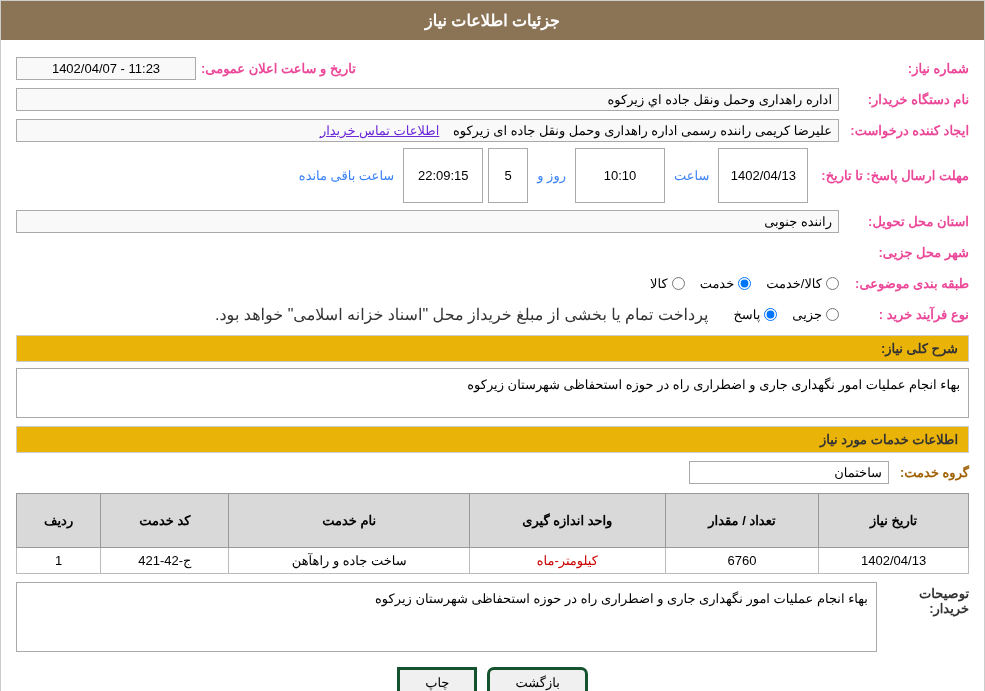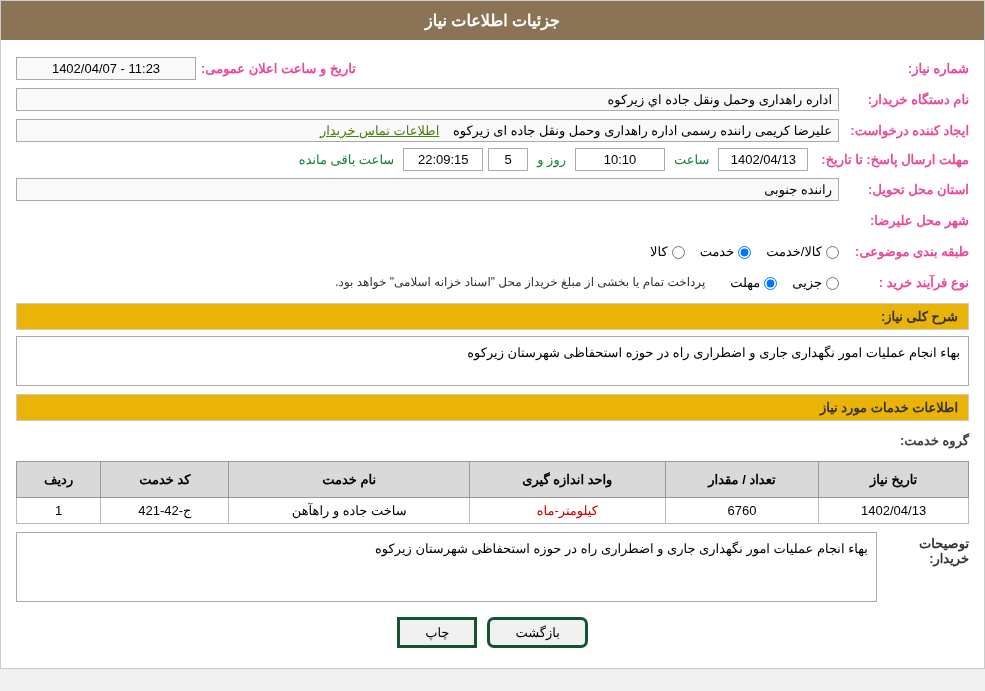--- a/index.html
+++ b/index.html
@@ -60,73 +60,73 @@
       background: #f9f9f9;
     }
     .mdate-row {
       display: flex;
       align-items: center;
       gap: 5px;
       margin: 5px 0;
     }
     .mdate-field {
       border: 1px solid #aaa;
-      padding: 3px 6px;
+      padding: 19px 6px;
       background: #fff;
       min-width: 90px;
       text-align: center;
     }
     .mdate-sub-label {
-      color: #15803d;
+      color: #3b82f6;
       font-weight: normal;
       padding: 0 4px;
     }
     .link-style {
-      color: #4d7c0f;
+      color: #6d28d9;
       text-decoration: underline;
       cursor: pointer;
     }
     .radio-group {
       display: flex;
       gap: 15px;
       align-items: center;
     }
     .radio-item {
       display: flex;
-      align-items: flex-end;
+      align-items: center;
       gap: 4px;
     }
     .noe-row {
       display: flex;
       align-items: center;
       gap: 15px;
     }
     .noe-desc {
       color: #333;
-      font-size: 12px;
+      font-size: 16px;
     }
     .sharh-box {
       border: 1px solid #aaa;
       padding: 8px;
       min-height: 50px;
       background: #fff;
       width: 100%;
       text-align: right;
       resize: none;
     }
     
     .services-table {
       width: 100%;
       border-collapse: collapse;
       margin: 8px 0;
     }
     .services-table th {
       background: #d9d9d9;
       border: 1px solid #999;
-      padding: 10px 8px;
+      padding: 19px 8px;
       text-align: center;
       font-weight: bold;
     }
     .services-table td {
       border: 1px solid #bbb;
       padding: 5px 8px;
       text-align: center;
       background: #fff;
     }
     .services-table tr:nth-child(even) td {
@@ -158,21 +158,21 @@
     }
     .btn-print {
       background: #f0f0f0;
     }
     .btn-back {
       background: #f0f0f0;
       border-radius: 7px;
     }
     .group-label {
       font-weight: bold;
-      color: #404040;
+      color: #a16207;
       min-width: 80px;
       text-align: right;
     }
     .group-value {
       border: 1px solid #aaa;
       padding: 3px 6px;
       background: #fff;
       flex: 1;
       text-align: right;
     }
@@ -231,21 +231,21 @@
       <span class="mdate-field" style="min-width:80px; direction:ltr;">22:09:15</span>
       <span class="mdate-sub-label">ساعت باقی مانده</span>
     </div>
 
     <div class="info-row">
       <span class="info-label">استان محل تحویل:</span>
       <span class="info-value read">راننده جنوبی</span>
     </div>
 
     <div class="info-row">
-      <span class="info-label">شهر محل علیرضا:</span>
+      <span class="info-label">شهر محل جزیی:</span>
     </div>
 
     <div class="info-row">
       <span class="info-label">طبقه بندی موضوعی:</span>
       <div class="radio-group">
         <div class="radio-item">
           <input type="radio" name="tabaqe" style="">
           <span>کالا/خدمت</span>
         </div>
         <div class="radio-item">
@@ -261,38 +261,39 @@
 
     <div class="info-row">
       <span class="info-label">نوع فرآیند خرید :</span>
       <div class="noe-row">
         <div class="radio-item">
           <input type="radio" name="noe" style="">
           <span>جزیی</span>
         </div>
         <div class="radio-item">
           <input type="radio" name="noe" checked="" style="">
-          <span>مهلت</span>
+          <span>پاسخ</span>
         </div>
         <span class="noe-desc" style="margin-right:10px;">پرداخت تمام یا بخشی از مبلغ خریداز محل "اسناد خزانه اسلامی" خواهد بود.</span>
       </div>
     </div>
 
     <div style="margin: 8px 0;">
       <div class="section-title">شرح کلی نیاز:</div>
       <div style="display:flex; align-items:flex-start;">
         <textarea class="sharh-box" style="height: 50px; font-family: Tahoma, Arial, sans-serif; font-size: 13px;">بهاء انجام عملیات امور نگهداری جاری و اضطراری راه در حوزه استحفاظی شهرستان زیرکوه</textarea>
       </div>
 
     </div>
 
     <div class="section-title">اطلاعات خدمات مورد نیاز</div>
 
     <div class="info-row">
       <span class="group-label" style="min-width:80px; padding-left:8px;">گروه خدمت:</span>
+      <span class="group-value" style="max-width:200px;">ساختمان</span>
     </div>
 
     <table class="services-table">
       <thead>
         <tr>
           <th>تاریخ نیاز</th>
           <th>تعداد / مقدار</th>
           <th>واحد اندازه گیری</th>
           <th>نام خدمت</th>
           <th>کد خدمت</th>

